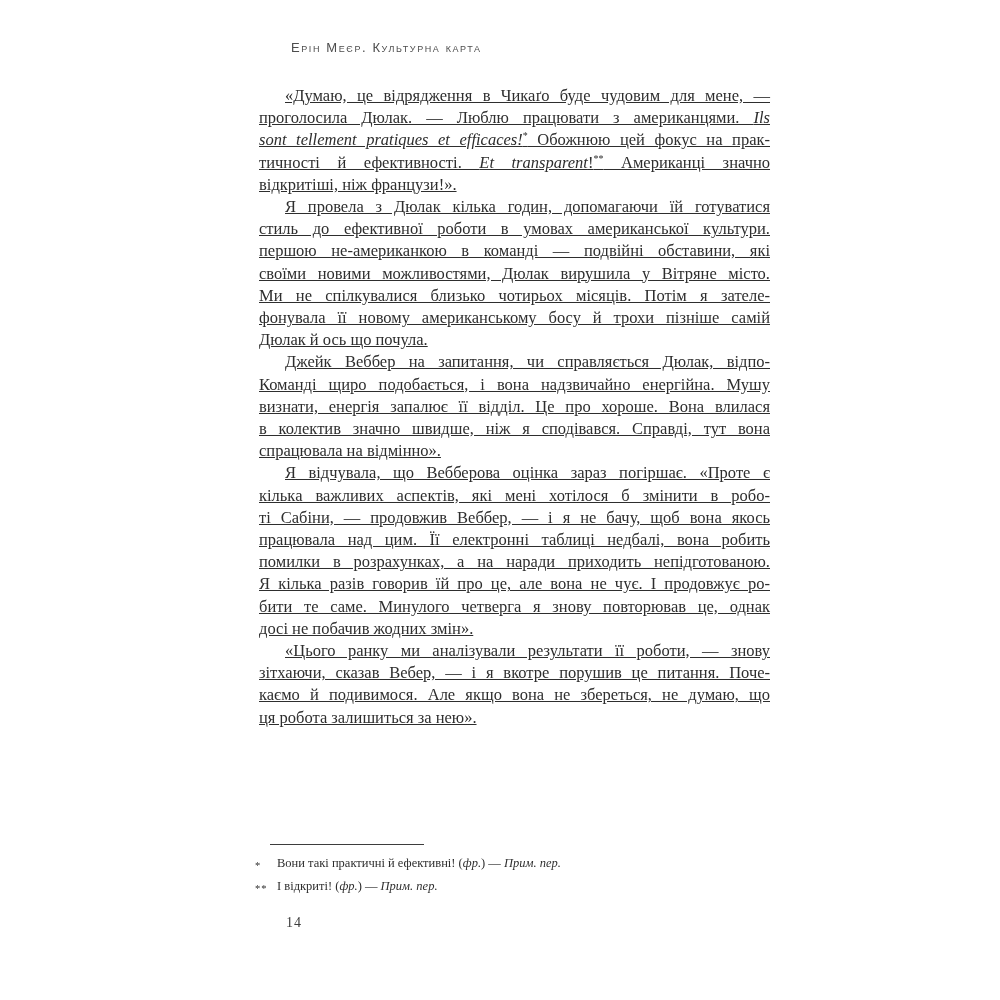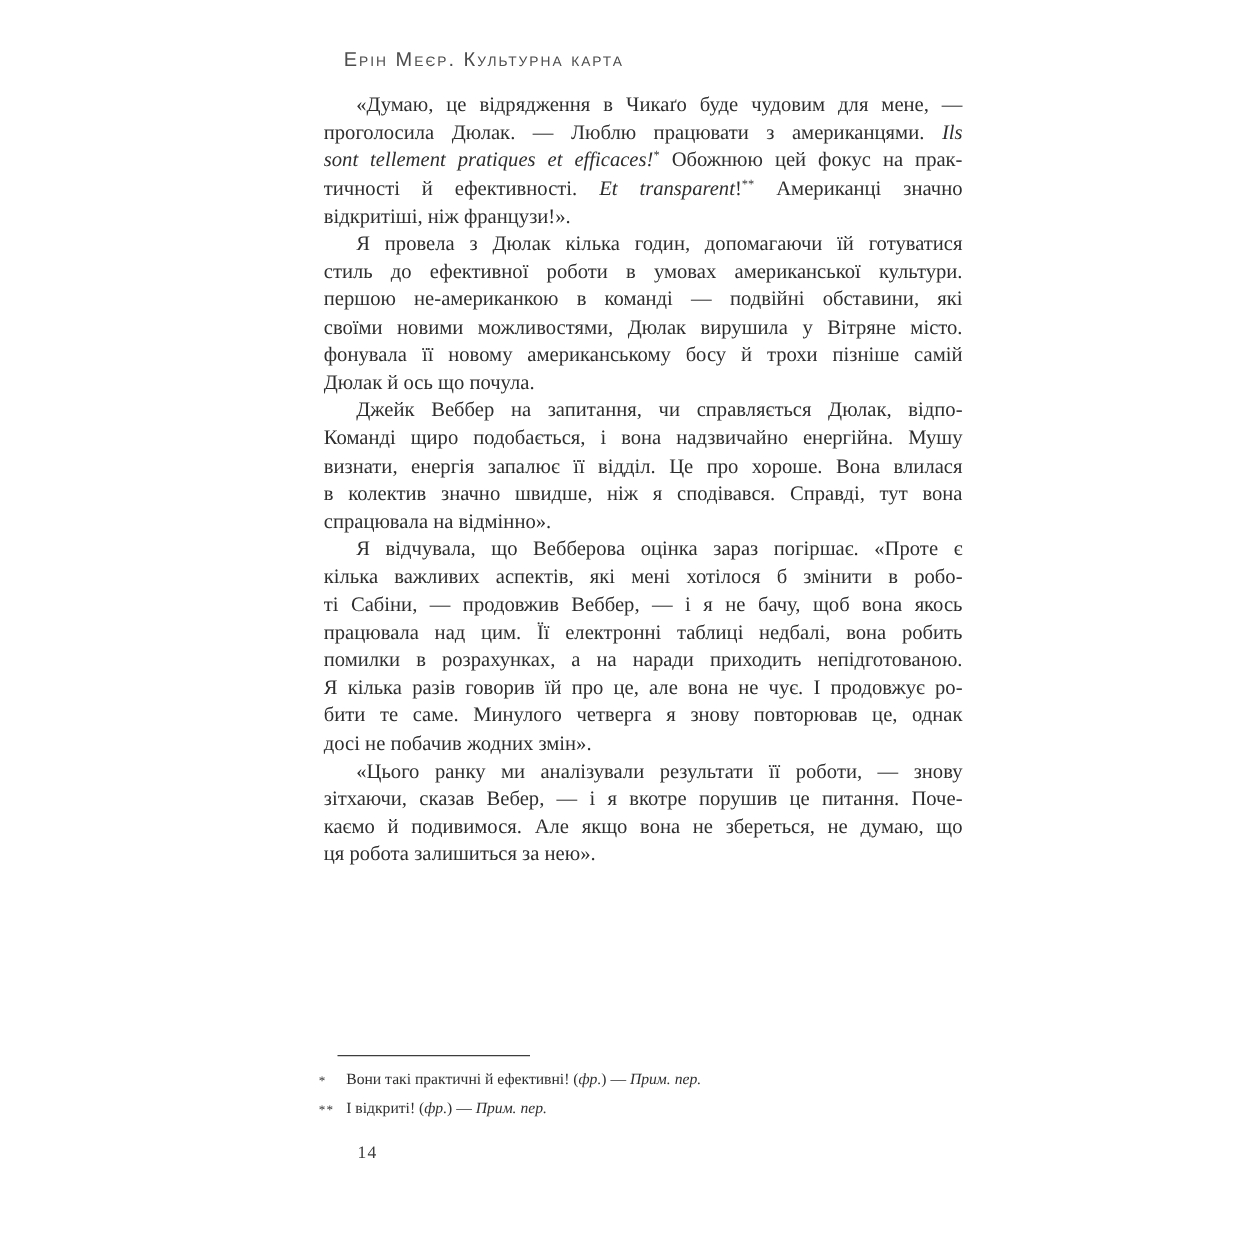--- a/index.html
+++ b/index.html
@@ -16,36 +16,37 @@
     position: relative;
     overflow: hidden;
   }
   .page {
     position: absolute;
     inset: 0;
     background: var(--bg);
   }
   .running-header {
     position: absolute;
-    left: 275px;
+    left: 291px;
     top: 40px;
     font-family: "Liberation Sans", sans-serif;
     font-variant: small-caps;
-    font-size: 16px;
+    font-size: 13px;
     letter-spacing: 1.6px;
     color: var(--header-ink);
   }
   .body-text {
     position: absolute;
     left: 259px;
-    top: 73px;
+    top: 85px;
     width: 511px;
     font-size: 16.5px;
     line-height: 22.2px;
     color: var(--ink);
+    text-decoration: underline;
   }
   .paragraph { margin: 0; }
   .line {
     text-align: justify;
     text-align-last: justify;
     white-space: normal;
   }
   .line.first { text-indent: 26px; }
   .line.last { text-align-last: left; }
   .line i { font-style: italic; }
@@ -102,20 +103,21 @@
         <div class="line">проголосила Дюлак. — Люблю працювати з американцями. <i>Ils</i></div>
         <div class="line"><i>sont tellement pratiques et efficaces!</i><sup>*</sup> Обожнюю цей фокус на прак-</div>
         <div class="line">тичності й ефективності. <i>Et transparent</i>!<sup>**</sup> Американці значно</div>
         <div class="line last">відкритіші, ніж французи!».</div>
       </div>
       <div class="paragraph">
         <div class="line first">Я провела з Дюлак кілька годин, допомагаючи їй готуватися</div>
         <div class="line">стиль до ефективної роботи в умовах американської культури.</div>
         <div class="line">першою не-американкою в команді — подвійні обставини, які</div>
         <div class="line">своїми новими можливостями, Дюлак вирушила у Вітряне місто.</div>
+        <div class="line">Ми не спілкувалися близько чотирьох місяців. Потім я зателе-</div>
         <div class="line">фонувала її новому американському босу й трохи пізніше самій</div>
         <div class="line last">Дюлак й ось що почула.</div>
       </div>
       <div class="paragraph">
         <div class="line first">Джейк Веббер на запитання, чи справляється Дюлак, відпо-</div>
         <div class="line">Команді щиро подобається, і вона надзвичайно енергійна. Мушу</div>
         <div class="line">визнати, енергія запалює її відділ. Це про хороше. Вона влилася</div>
         <div class="line">в колектив значно швидше, ніж я сподівався. Справді, тут вона</div>
         <div class="line last">спрацювала на відмінно».</div>
       </div>

